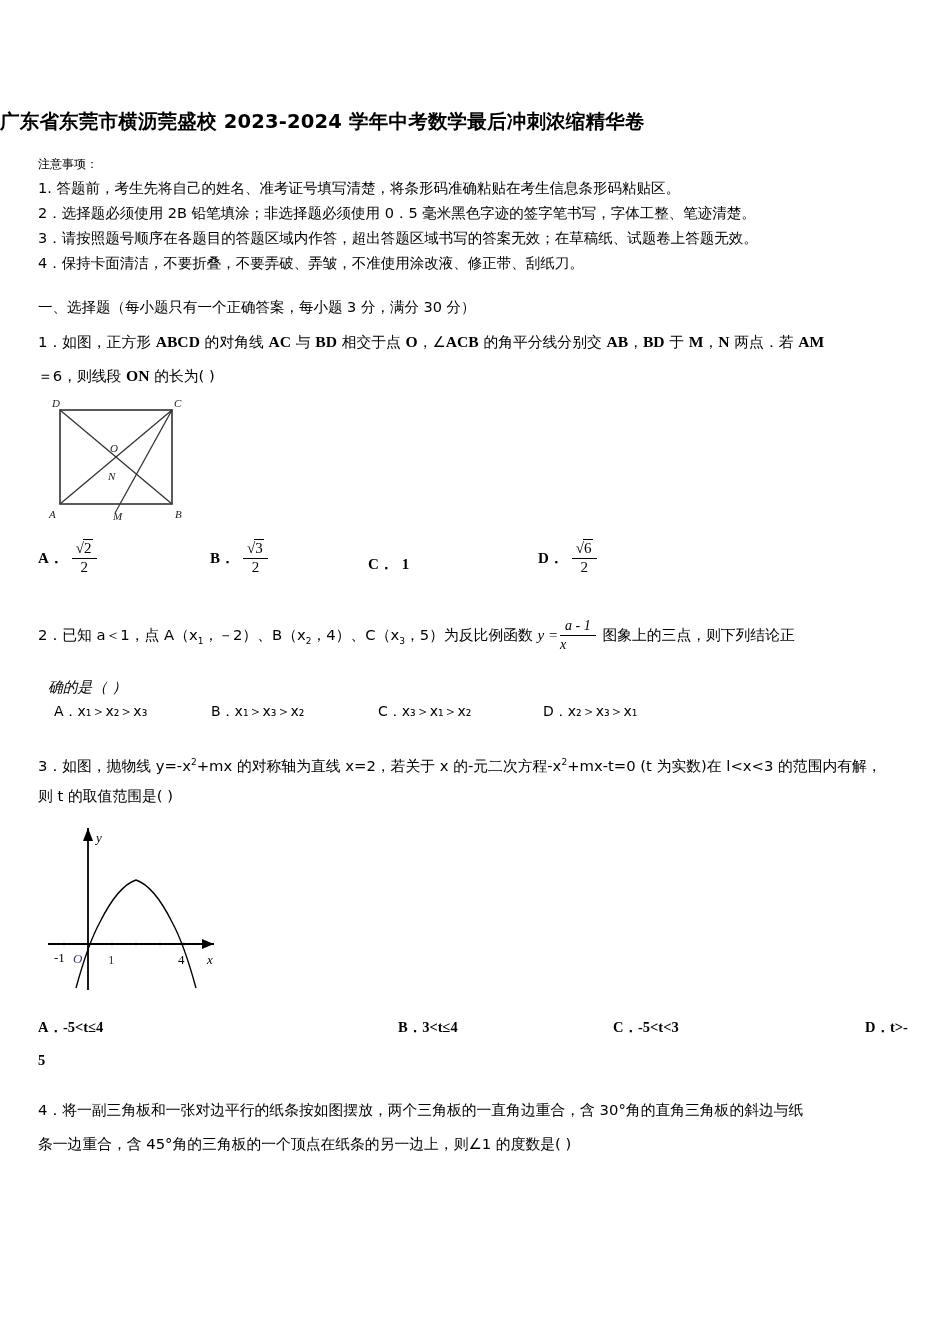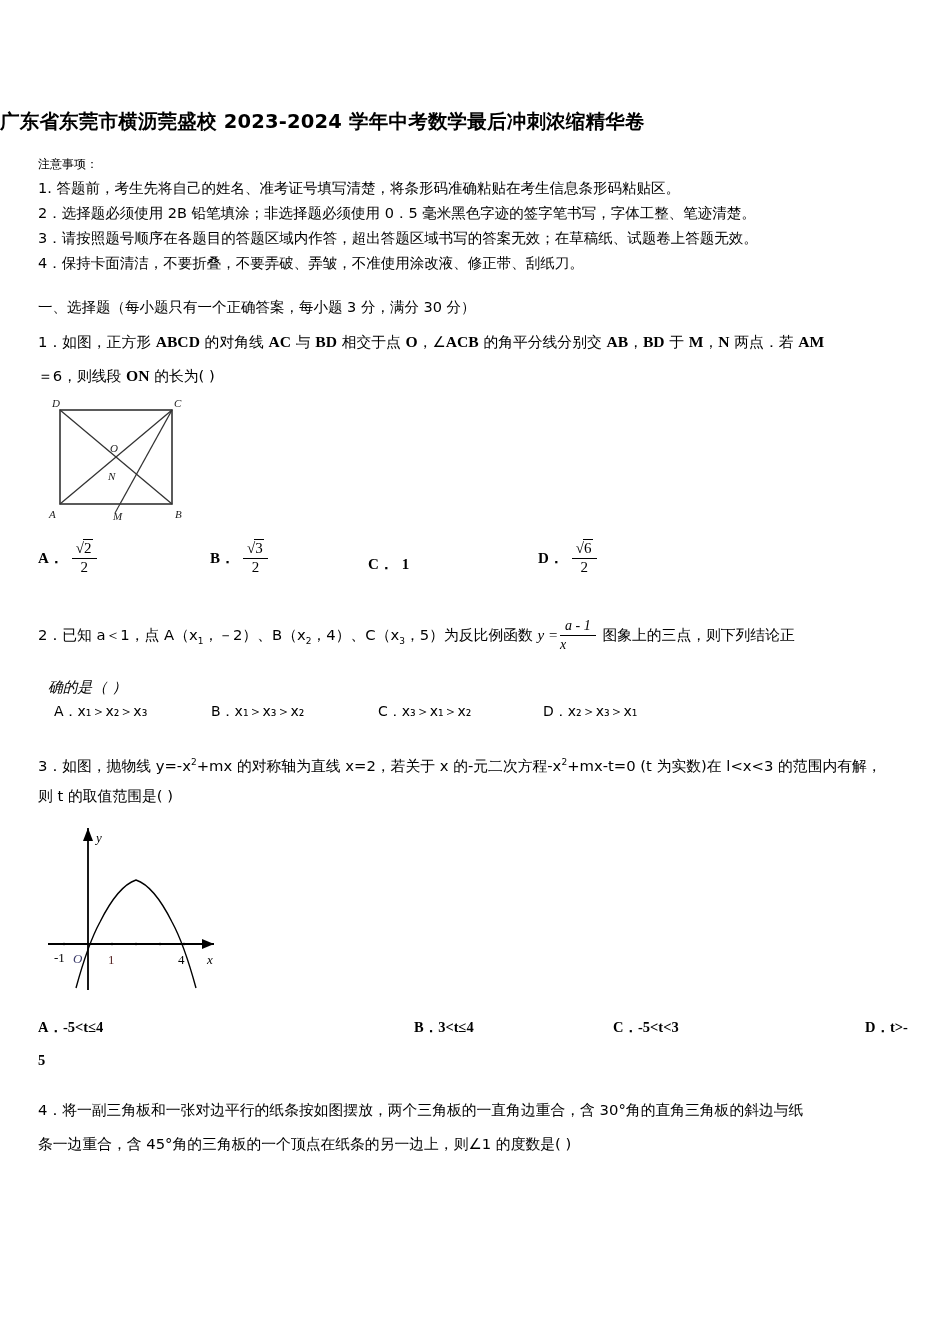--- a/index.html
+++ b/index.html
@@ -283,21 +283,21 @@
       <text x="29" y="145" font-family="Liberation Serif, serif" font-style="italic" font-size="13" fill="#3a3a6a">O</text>
       <text x="64" y="146" font-family="Liberation Serif, serif" font-size="13" fill="#5a2a2a">1</text>
       <text x="134" y="146" font-family="Liberation Serif, serif" font-size="13" fill="#000">4</text>
       <text x="163" y="146" font-family="Liberation Serif, serif" font-style="italic" font-size="13" fill="#000">x</text>
       <text x="52" y="24" font-family="Liberation Serif, serif" font-style="italic" font-size="13" fill="#000">y</text>
     </svg>
   </div>
 
   <div class="opt-row-3">
     <div class="opt-inline" style="left:0px; font-family:'Liberation Serif',serif; font-weight:bold; font-size:14.5px;"><span>A．</span><span>-5&lt;t≤4</span></div>
-    <div class="opt-inline" style="left:360px; font-family:'Liberation Serif',serif; font-weight:bold; font-size:14.5px;margin-left:16px;"><span>B．</span><span>3&lt;t≤4</span></div>
+    <div class="opt-inline" style="left:360px; font-family:'Liberation Serif',serif; font-weight:bold; font-size:14.5px;"><span>B．</span><span>3&lt;t≤4</span></div>
     <div class="opt-inline" style="left:575px; font-family:'Liberation Serif',serif; font-weight:bold; font-size:14.5px;"><span>C．</span><span>-5&lt;t&lt;3</span></div>
     <div class="opt-inline" style="left:827px; font-family:'Liberation Serif',serif; font-weight:bold; font-size:14.5px;"><span>D．</span><span>t&gt;-</span></div>
   </div>
   <div class="opt-row-3b">
     <div class="opt-inline" style="left:0px; font-family:'Liberation Serif',serif; font-weight:bold; font-size:14.5px;">5</div>
   </div>
 
   <div class="q-text" id="q4-line1">4．将一副三角板和一张对边平行的纸条按如图摆放，两个三角板的一直角边重合，含 30°角的直角三角板的斜边与纸</div>
   <div class="q-text" id="q4-line2">条一边重合，含 45°角的三角板的一个顶点在纸条的另一边上，则∠1 的度数是(      )</div>
 

